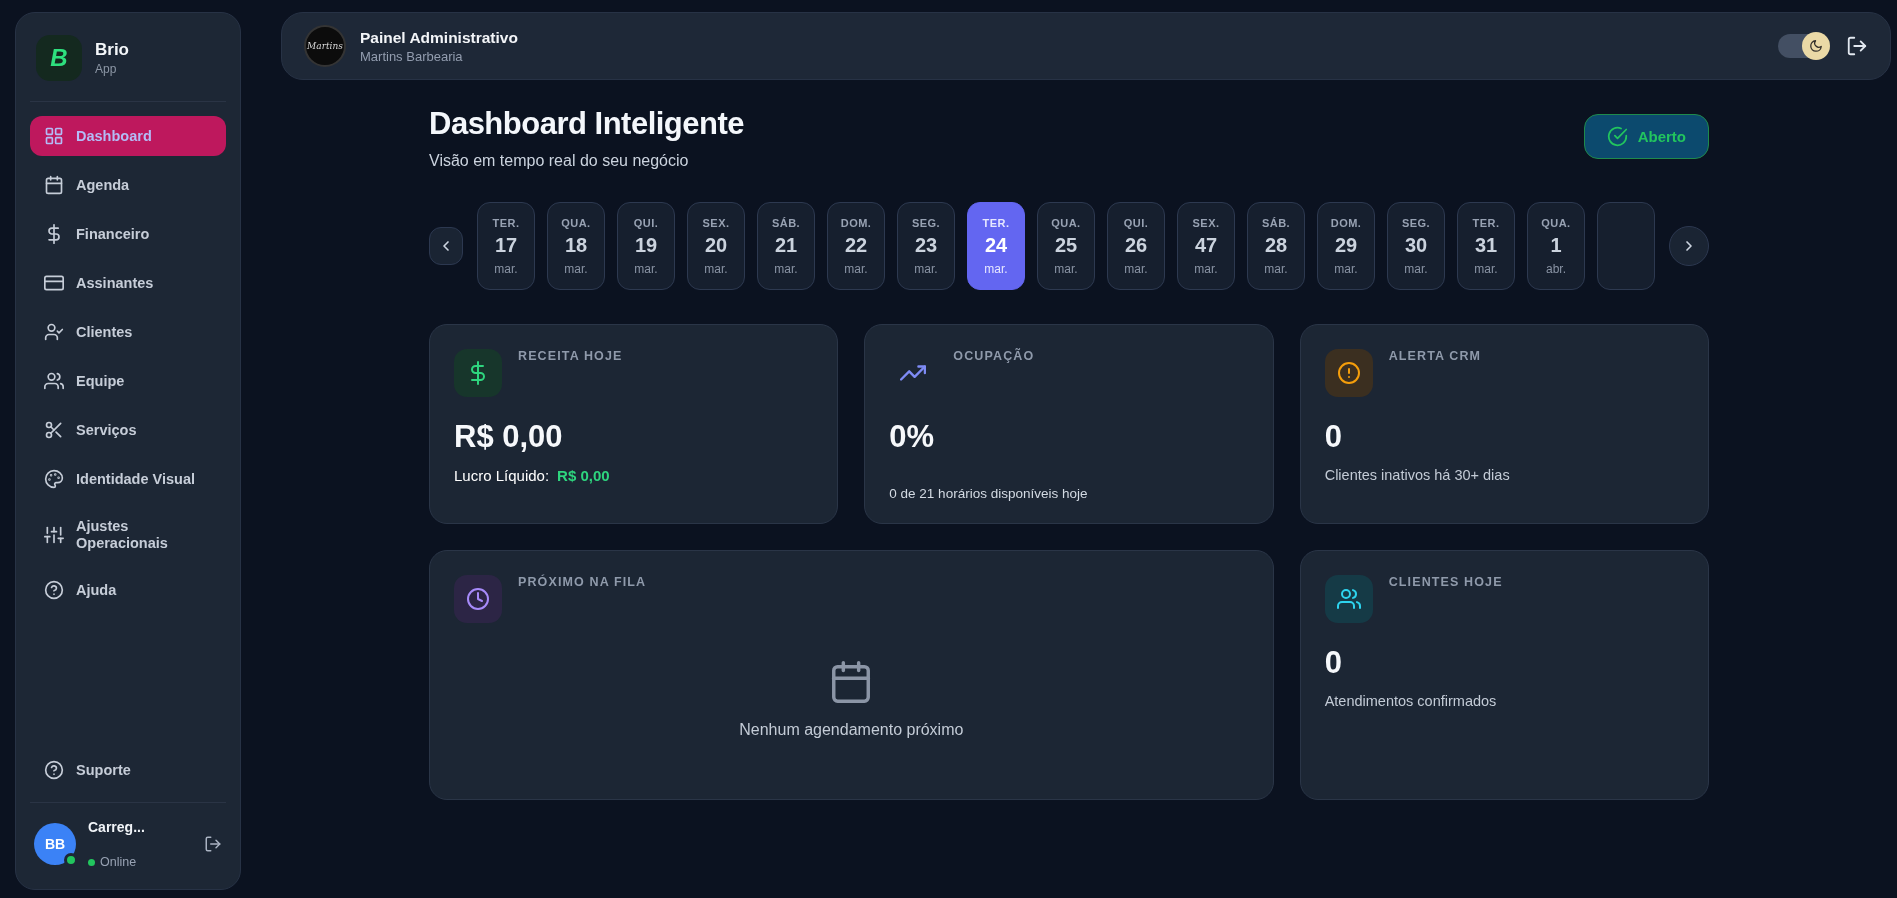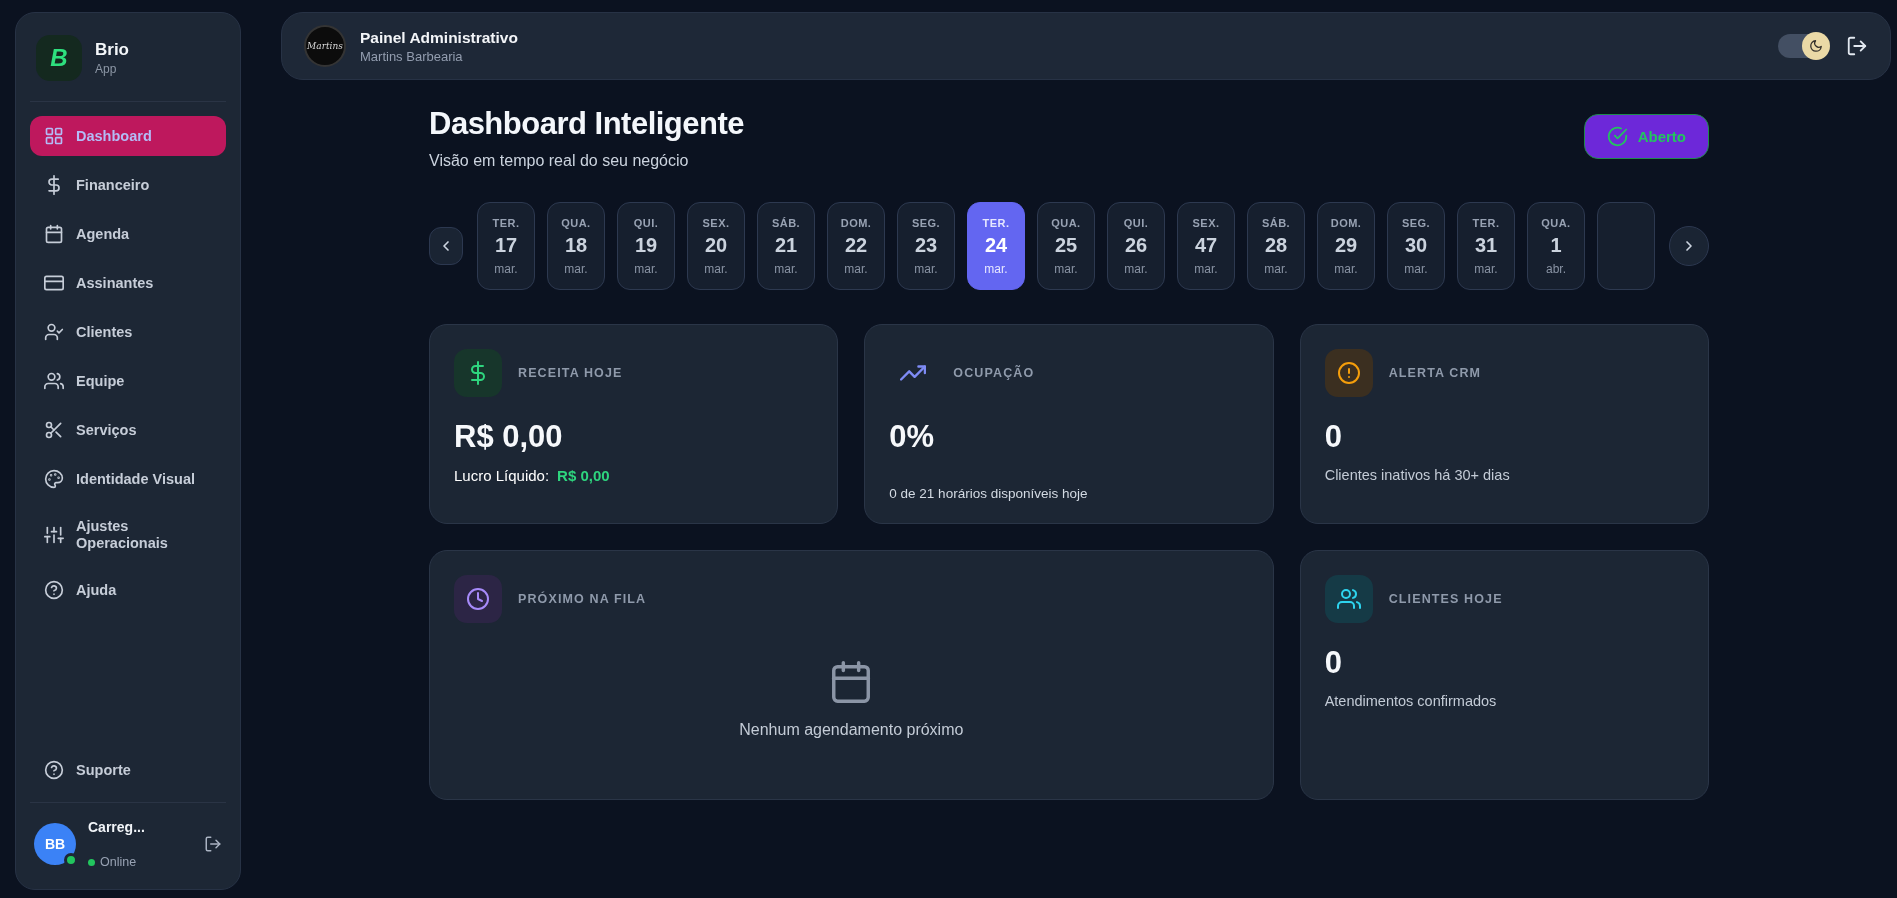--- a/index.html
+++ b/index.html
@@ -90,21 +90,21 @@
 
   
   .main { flex:1; overflow:hidden; }
   .content { width:1280px; margin:0 auto; padding-top:26px; }
   .header-row { display:flex; align-items:flex-start; justify-content:space-between; }
   .page-title { font-size:31px; font-weight:800; color:#f4f7fb; letter-spacing:-0.5px; }
   .page-sub { font-size:16px; color:#cbd3de; margin-top:10px; }
   .status-badge {
     margin-top:8px; display:flex; align-items:center; gap:10px;
     padding:11px 22px; border-radius:14px;
-    background:#6d28d9; border:1.5px solid #1f8a4c; cursor:pointer;
+    background:#0c4a6e; border:1.5px solid #1f8a4c; cursor:pointer;
     color:#22c55e; font-size:15px; font-weight:700;
     font-family:"Liberation Sans", sans-serif;
   }
 
   
   .carousel { display:flex; align-items:center; margin-top:32px; gap:14px; }
   .car-btn {
     background:#1a2433; border:1px solid #2c3850; color:#cdd5e0; cursor:pointer;
     display:flex; align-items:center; justify-content:center; flex:0 0 auto;
   }
@@ -128,21 +128,21 @@
   .grid {
     margin-top:34px;
     display:grid; grid-template-columns:repeat(3, 1fr);
     grid-template-rows:200px 250px; gap:26px;
   }
   .card {
     background:#1c2634; border:1px solid #2a3547; border-radius:18px;
     padding:24px; display:flex; flex-direction:column;
   }
   .card.span2 { grid-column:1 / span 2; }
-  .card-head { display:flex; align-items:center; gap:16px; }
+  .card-head { display:flex; gap:16px; }
   .icon-box {
     width:48px; height:48px; border-radius:13px;
     display:flex; align-items:center; justify-content:center; flex:0 0 auto;
   }
   .icon-box.green { background:#17362b; color:#2ed57e; }
   .icon-box.plain { background:transparent; color:#7e8bf5; }
   .icon-box.orange { background:#3b2f20; color:#f59e0b; }
   .icon-box.purple { background:#2c2545; color:#a78bfa; }
   .icon-box.teal { background:#153a46; color:#2dd4ee; }
   .card-label { font-size:12.5px; font-weight:700; letter-spacing:0.09em; color:#8f9aab; }
@@ -182,36 +182,36 @@
             <rect x="14" y="3" width="7" height="7" rx="1"></rect>
             <rect x="14" y="14" width="7" height="7" rx="1"></rect>
             <rect x="3" y="14" width="7" height="7" rx="1"></rect>
           </svg>
         </span>
       <span>Dashboard</span>
     </button>
     <button class="nav-item">
       <span class="ni">
           <svg width="20" height="20" viewBox="0 0 24 24" fill="none" stroke="currentColor" stroke-width="2" stroke-linecap="round" stroke-linejoin="round">
-            <line x1="12" y1="1" x2="12" y2="23"></line>
-            <path d="M17 5H9.5a3.5 3.5 0 0 0 0 7h5a3.5 3.5 0 0 1 0 7H6"></path>
-          </svg>
-        </span>
-      <span>Financeiro</span>
-    </button>
-    <button class="nav-item">
-      <span class="ni">
-          <svg width="20" height="20" viewBox="0 0 24 24" fill="none" stroke="currentColor" stroke-width="2" stroke-linecap="round" stroke-linejoin="round">
             <rect x="3" y="4" width="18" height="18" rx="2"></rect>
             <line x1="16" y1="2" x2="16" y2="6"></line>
             <line x1="8" y1="2" x2="8" y2="6"></line>
             <line x1="3" y1="10" x2="21" y2="10"></line>
           </svg>
         </span>
       <span>Agenda</span>
+    </button>
+    <button class="nav-item">
+      <span class="ni">
+          <svg width="20" height="20" viewBox="0 0 24 24" fill="none" stroke="currentColor" stroke-width="2" stroke-linecap="round" stroke-linejoin="round">
+            <line x1="12" y1="1" x2="12" y2="23"></line>
+            <path d="M17 5H9.5a3.5 3.5 0 0 0 0 7h5a3.5 3.5 0 0 1 0 7H6"></path>
+          </svg>
+        </span>
+      <span>Financeiro</span>
     </button>
     <button class="nav-item">
       <span class="ni">
           <svg width="20" height="20" viewBox="0 0 24 24" fill="none" stroke="currentColor" stroke-width="2" stroke-linecap="round" stroke-linejoin="round">
             <rect x="1" y="4" width="22" height="16" rx="2"></rect>
             <line x1="1" y1="10" x2="23" y2="10"></line>
           </svg>
         </span>
       <span>Assinantes</span>
     </button>

